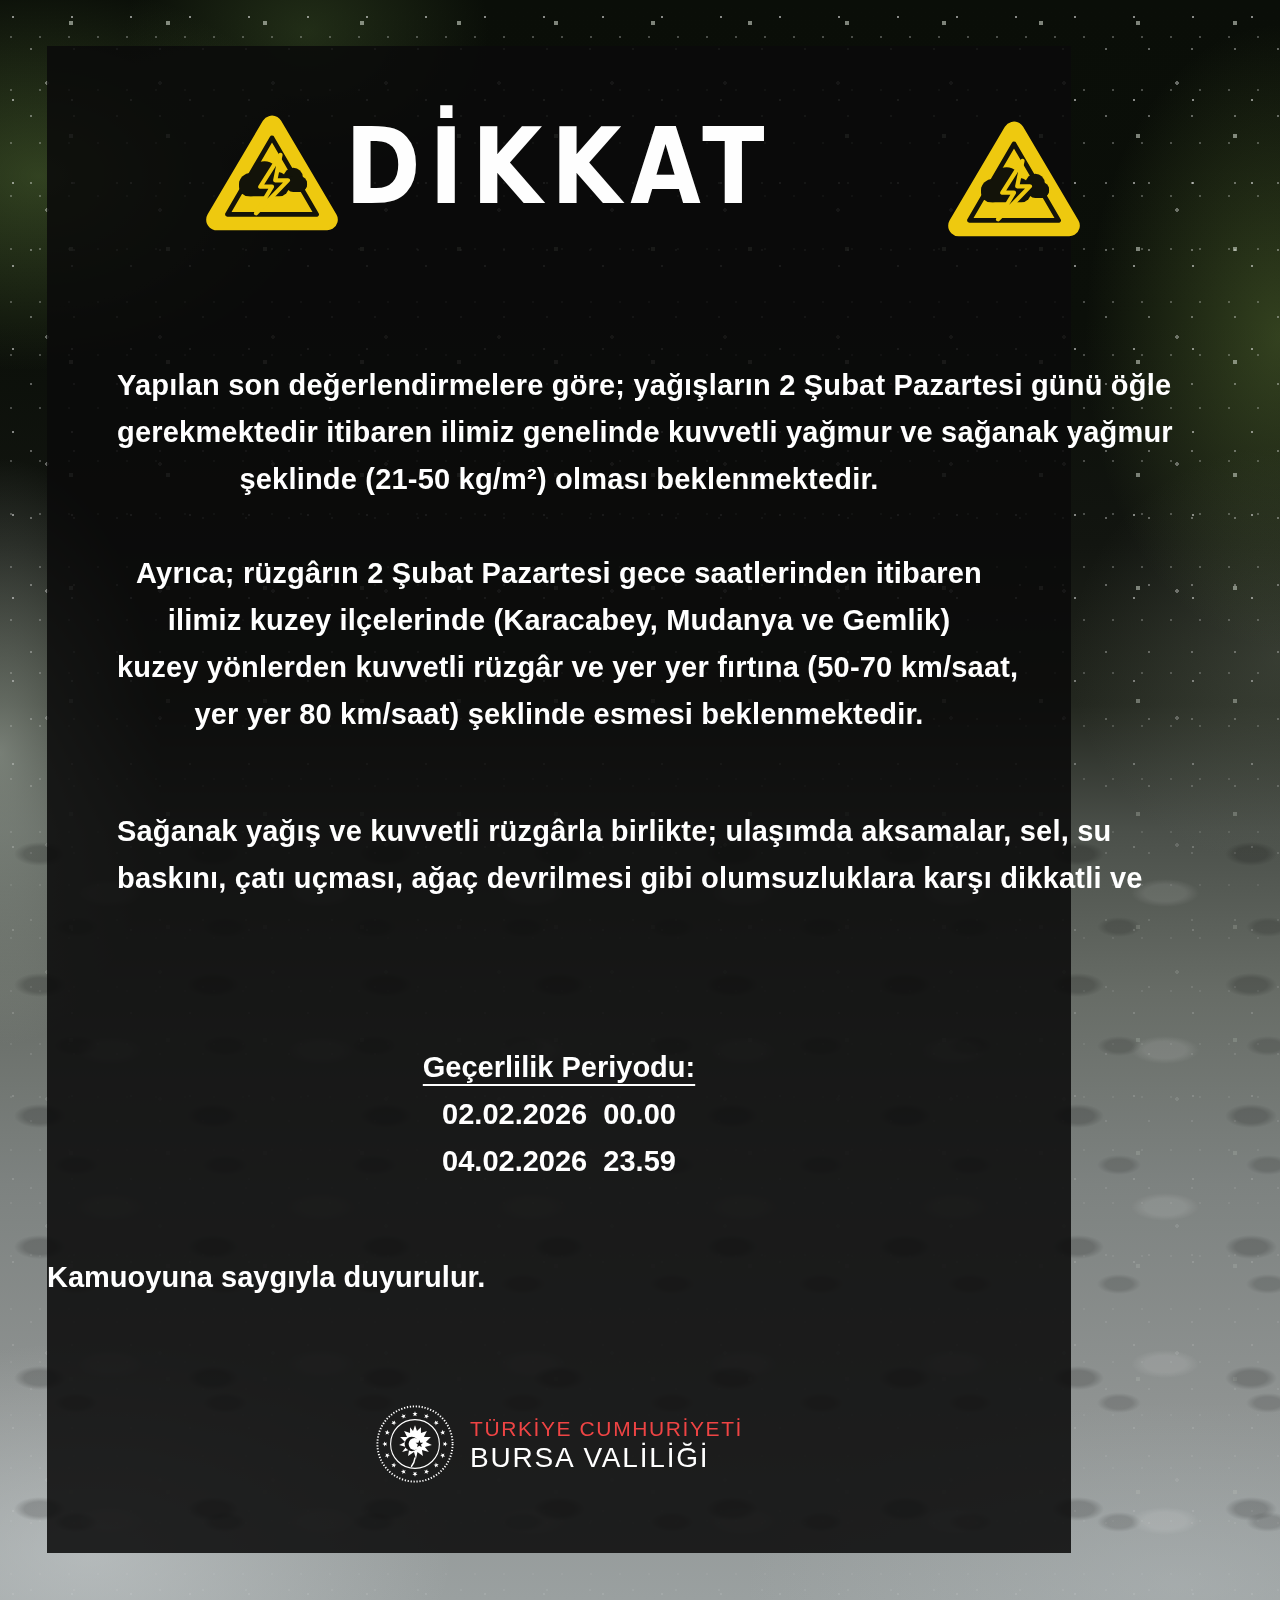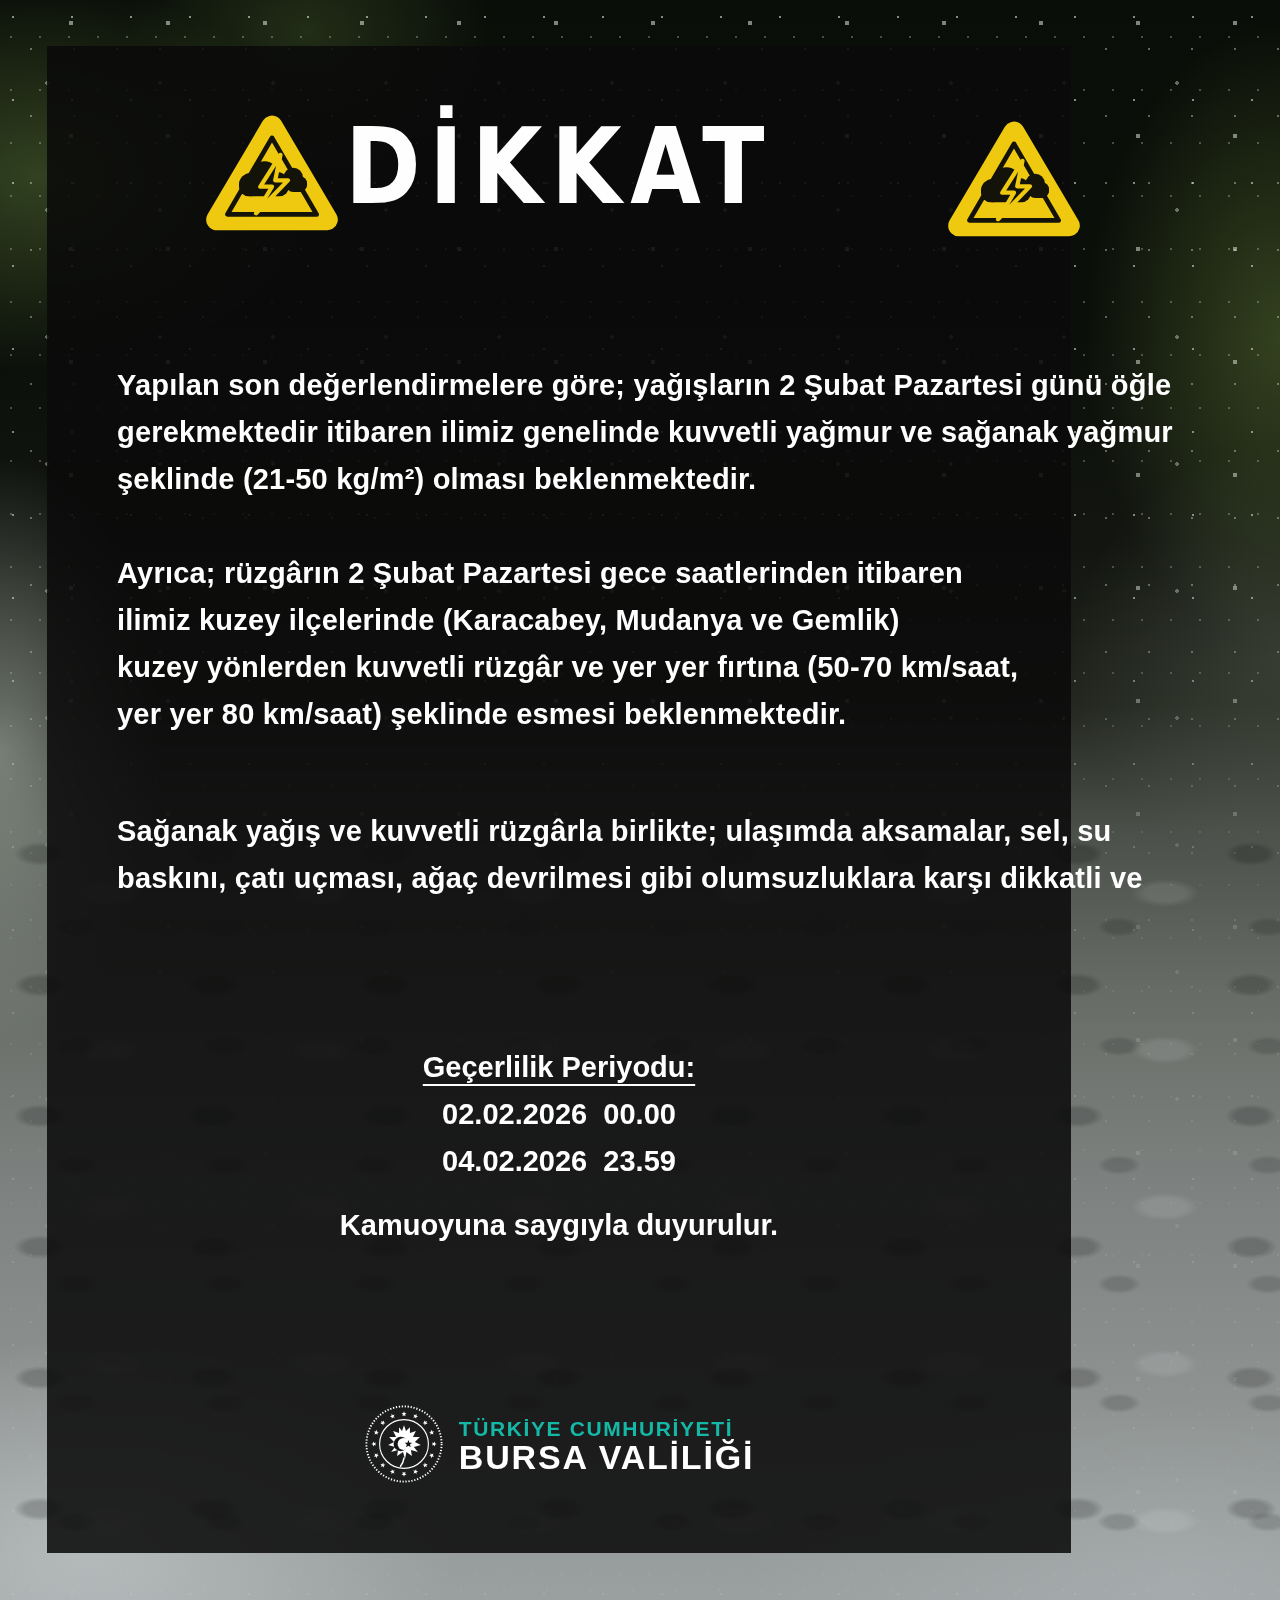--- a/index.html
+++ b/index.html
@@ -53,44 +53,44 @@
     font-size:106px;line-height:130px;font-weight:800;color:#fefefe;
     letter-spacing:10px;transform:scaleX(0.86);transform-origin:center;
     font-family:"DejaVu Sans","Liberation Sans",sans-serif;
   }
   .tri{position:absolute;width:138px;height:124px;}
   .tri-left{left:156px;top:66px;}
   .tri-right{left:898px;top:72px;}
   
   .para{
     position:absolute;left:0;width:100%;margin:0;padding:0 70px;box-sizing:border-box;
-    text-align:left;font-size:29px;font-weight:700;line-height:47px;
+    text-align:center;font-size:29px;font-weight:700;line-height:47px;
     letter-spacing:0.2px;color:#ffffff;
   }
   .p1{top:316px;}
   .p2{top:504px;}
   .p3{top:762px;}
   .line{display:block;white-space:pre;}
   
   .validity{position:absolute;top:998px;left:0;width:100%;text-align:center;
     font-size:29px;font-weight:700;line-height:47px;color:#ffffff;}
   .v-head{display:block;text-decoration:underline;text-underline-offset:7px;text-decoration-thickness:2px;}
   .v-line{display:block;white-space:pre;}
   
-  .closing{position:absolute;top:1156px;left:0;width:100%;text-align:center;
+  .closing{position:absolute;top:1208px;left:0;width:100%;
     font-size:29px;font-weight:700;line-height:47px;color:#fff;}
   
   .footer{
     position:absolute;top:1358px;left:0;width:100%;
     display:flex;justify-content:center;align-items:center;gap:15px;
   }
   .emblem{width:80px;height:80px;flex:0 0 auto;}
   .org{display:flex;flex-direction:column;justify-content:center;}
-  .org-1{font-size:21px;font-weight:700;letter-spacing:1.6px;color:#14b8a6;line-height:27px;}
-  .org-2{font-size:34px;font-weight:700;letter-spacing:1.8px;color:#ffffff;line-height:31px;}
+  .org-1{font-size:21px;font-weight:400;letter-spacing:1.6px;color:#ef4444;line-height:27px;}
+  .org-2{font-size:28px;font-weight:400;letter-spacing:1.8px;color:#ffffff;line-height:31px;}
 </style>
 </head>
 <body>
 
 <div class="poster">
 
   <div class="bg">
     <div class="rain"></div>
     <div class="road-mottle"></div>
   </div>

